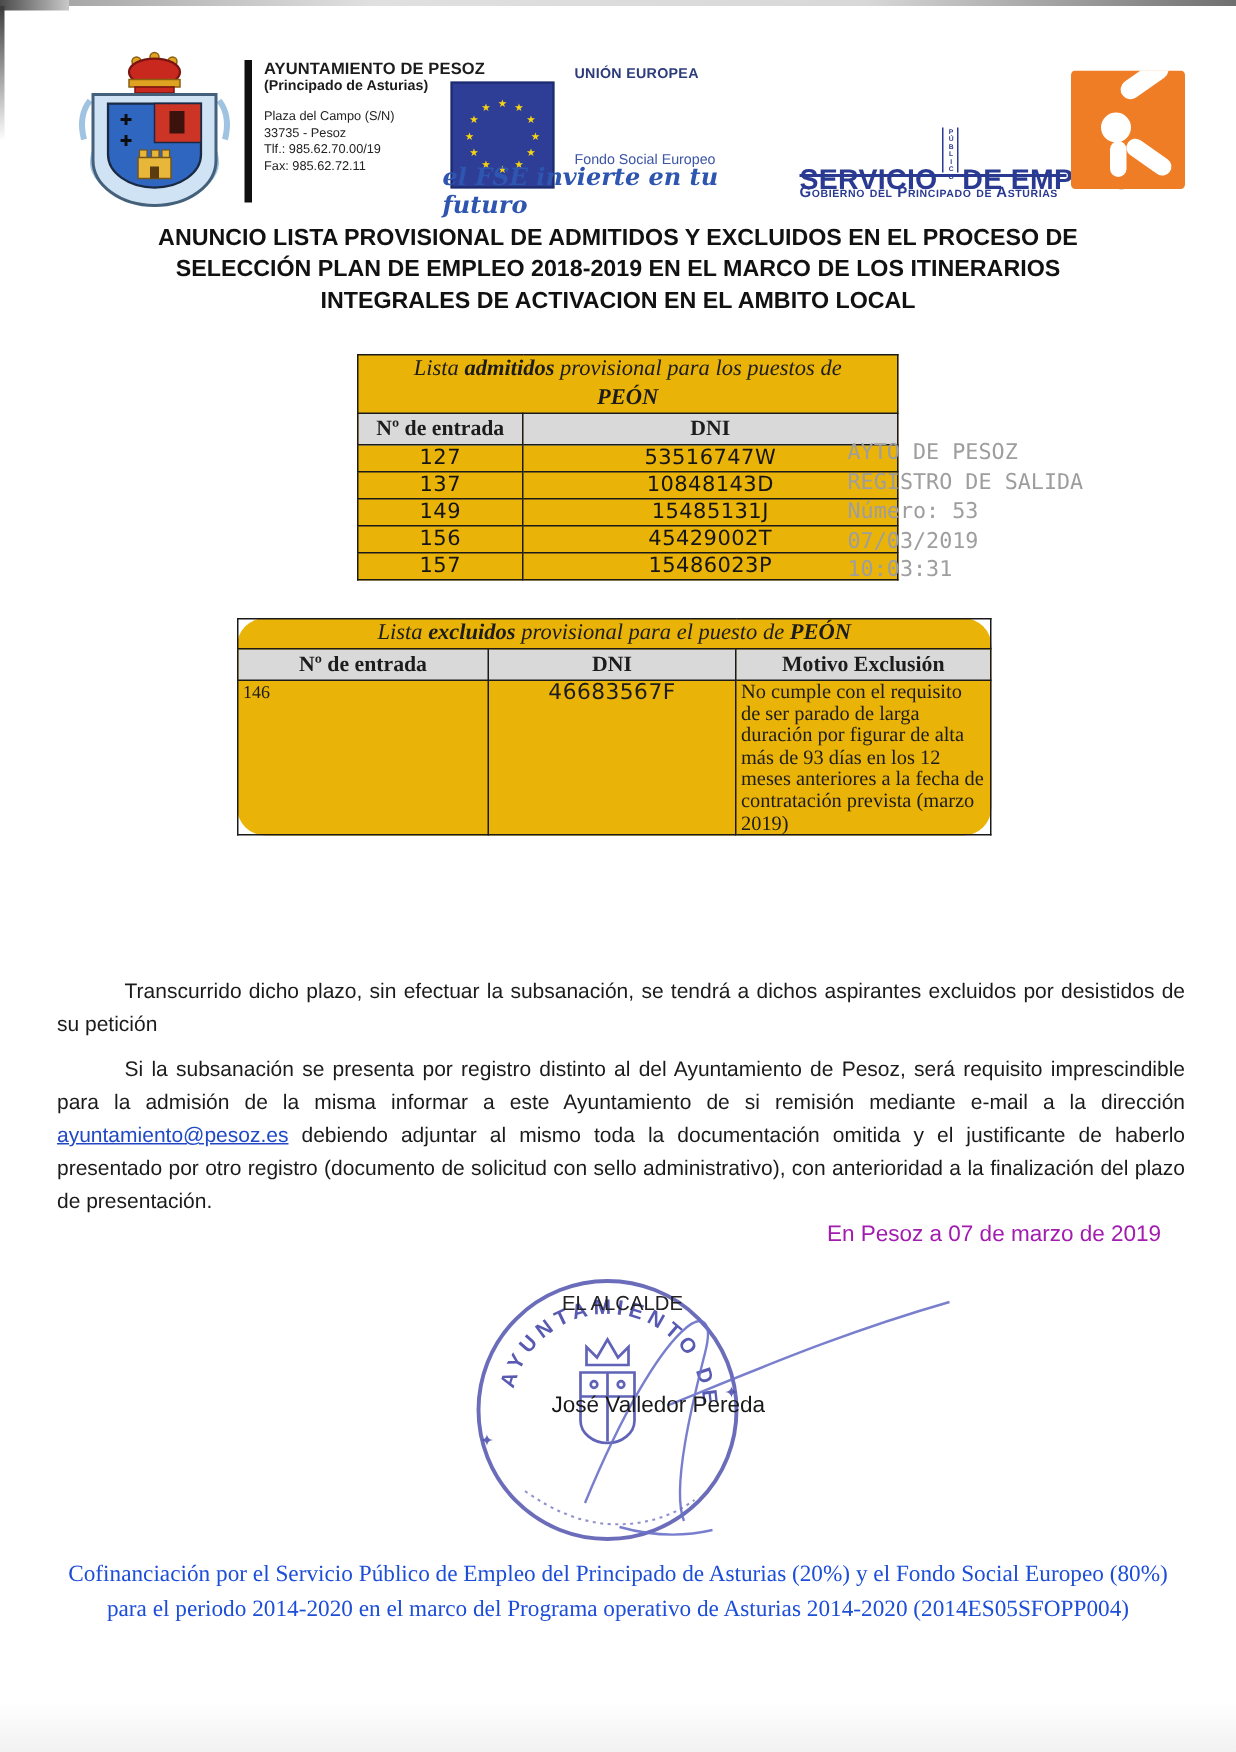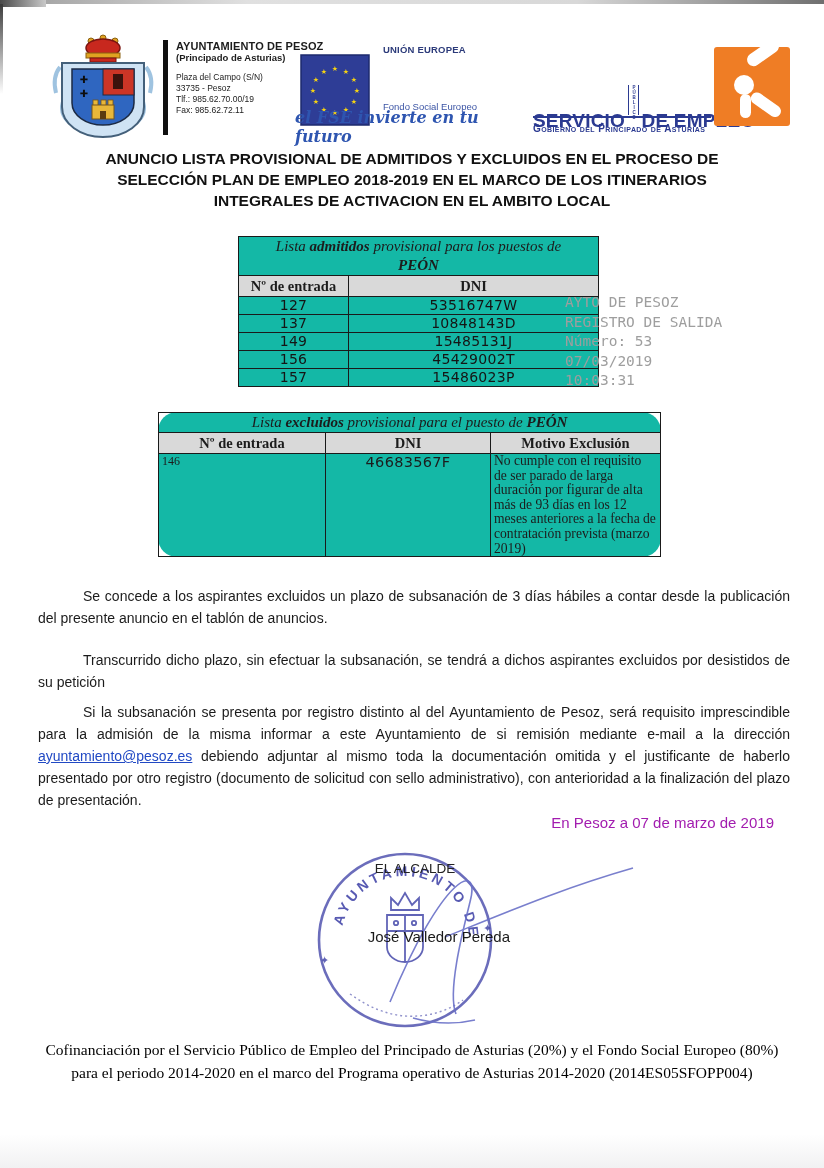--- a/index.html
+++ b/index.html
@@ -39,21 +39,21 @@
     display:flex;align-items:center;}
   .sepe-icon{position:absolute;left:714px;top:47px;}
   .sepe-rule{position:absolute;left:533px;top:116px;width:178px;height:2px;background:#2b3a91;}
   .sepe-gov{position:absolute;left:533px;top:123px;font-size:10px;font-weight:bold;color:#2b3a91;
     font-variant:small-caps;letter-spacing:.4px;}
   
   .doc-title{position:absolute;left:40px;top:148px;width:744px;text-align:center;
     font-size:15.5px;font-weight:bold;line-height:21px;color:#111;}
   
   table{border-collapse:collapse;table-layout:fixed;}
-  .tbl{position:absolute;background:#14b8a6;}
+  .tbl{position:absolute;background:#eab308;}
   .tbl td,.tbl th{border:1.6px solid #1a1a1a;padding:0 3px;}
   .tbl-caption{font-family:"Liberation Serif",serif;font-style:italic;font-size:15px;
     text-align:center;line-height:19px;padding:1px 2px;}
   .tbl-caption b{font-weight:bold;}
   .tbl th{background:#d9d9d9;font-family:"Liberation Serif",serif;font-size:14.5px;
     font-weight:bold;text-align:center;height:20px;}
   .cell-num{font-family:"DejaVu Sans",sans-serif;font-size:14px;text-align:center;
     letter-spacing:.3px;height:17px;line-height:17px;color:#151515;}
   #admitted-table{left:238px;top:236px;width:360px;}
   #excluded-table{left:158px;top:412px;width:502px;border-radius:19px;}
@@ -71,21 +71,21 @@
   .date-line{position:absolute;left:26px;top:814px;width:748px;text-align:right;
     font-size:15px;color:#a21caf;}
   
   .stamp-svg{position:absolute;left:295px;top:842px;z-index:2;}
   .sig-role{position:absolute;left:340px;top:861px;width:150px;text-align:center;
     font-size:13.5px;color:#222;z-index:3;}
   .sig-name{position:absolute;left:310px;top:928px;width:200px;text-align:right;
     font-size:15px;color:#191919;z-index:3;}
   
   .footer{position:absolute;left:37px;top:1038px;width:750px;text-align:center;
-    font-family:"Liberation Serif",serif;font-size:15.5px;line-height:23px;color:#000000;}
+    font-family:"Liberation Serif",serif;font-size:15.5px;line-height:23px;color:#1d4ed8;}
 </style>
 </head>
 <body>
 
 <div id="page">
 
   <div class="scan-top"></div>
   <div class="scan-topleft"></div>
   <div class="scan-left"></div>
   <div class="scan-bottom"></div>
@@ -228,21 +228,20 @@
       <th>Motivo Exclusión</th>
     </tr>
     <tr>
       <td class="cell-entry">146</td>
       <td class="cell-dni-x">46683567F</td>
       <td class="cell-reason">No cumple con el requisito de ser parado de larga duración por figurar de alta más de 93 días en los 12 meses anteriores a la fecha de contratación prevista (marzo 2019)</td>
     </tr>
   </tbody>
     </table>
 
-  <div class="para" id="p1">Se concede a los aspirantes excluidos un plazo de subsanación de 3 días hábiles a contar desde la publicación del presente anuncio en el tablón de anuncios.</div>
   <div class="para" id="p2">Transcurrido dicho plazo, sin efectuar la subsanación, se tendrá a dichos aspirantes excluidos por desistidos de su petición</div>
   <div class="para" id="p3">
     <span>Si la subsanación se presenta por registro distinto al del Ayuntamiento de Pesoz, será requisito imprescindible para la admisión de la misma informar a este Ayuntamiento de si remisión mediante e-mail a la dirección </span><span class="email-link">ayuntamiento@pesoz.es</span><span> debiendo adjuntar al mismo toda la documentación omitida y el justificante de haberlo presentado por otro registro (documento de solicitud con sello administrativo), con anterioridad a la finalización del plazo de presentación.</span>
   </div>
   <div class="date-line">En Pesoz a 07 de marzo de 2019</div>
 
   <svg class="stamp-svg" width="345" height="200" viewBox="0 0 345 200">
     <defs>
       <path id="arcTop" d="M 110,98 m -64,0 a 64,64 0 1 1 128,0" fill="none"></path>
     </defs>

